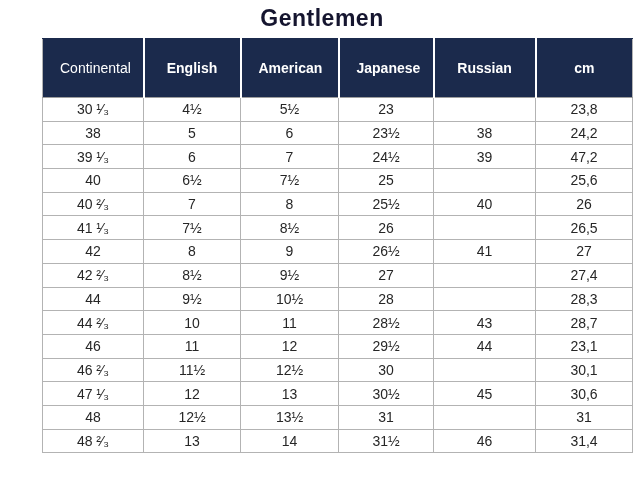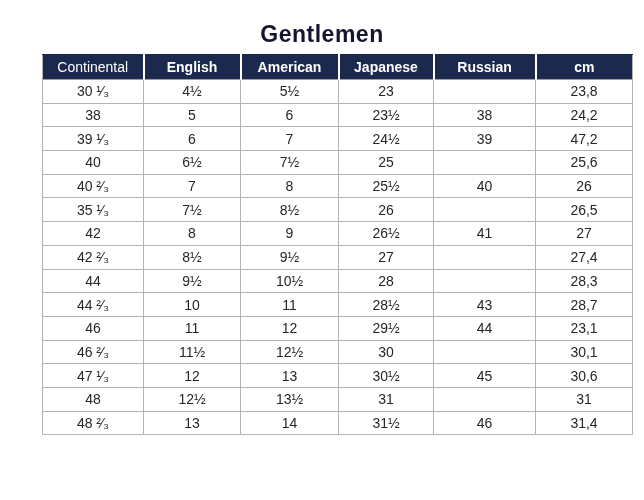--- a/index.html
+++ b/index.html
@@ -11,21 +11,21 @@
     overflow: hidden;
     font-family: "Liberation Sans", "DejaVu Sans", sans-serif;
   }
   .page {
     position: relative;
     width: 644px;
     height: 500px;
   }
   .title {
     margin: 0;
-    padding-top: 21px;
+    padding-top: 5px;
     height: 33px;
     text-align: center;
     font-size: 23px;
     font-weight: bold;
     letter-spacing: 0.5px;
     color: #15152f;
   }
   table.size-table {
     border-collapse: collapse;
     table-layout: fixed;
@@ -35,21 +35,21 @@
   table.size-table th {
     background: #1b2a4c;
     color: #ffffff;
     font-weight: normal;
     font-size: 14px;
     height: 24px;
     text-align: center;
     vertical-align: middle;
     border-top: 1px solid #1b2a4c;
     border-bottom: 1px solid #9d9d9d;
-    padding: 0;
+    padding: 17px;
   }
   table.size-table th + th {
     border-left: 2px solid #ffffff;
     font-weight: bold;
   }
   table.size-table td {
     border: 1px solid #b3b3b3;
     background: #ffffff;
     color: #262626;
     font-size: 14px;
@@ -123,21 +123,21 @@
         </tr>
         <tr>
           <td>40 ²⁄₃</td>
           <td>7</td>
           <td>8</td>
           <td>25½</td>
           <td>40</td>
           <td>26</td>
         </tr>
         <tr>
-          <td>35 ¹⁄₃</td>
+          <td>41 ¹⁄₃</td>
           <td>7½</td>
           <td>8½</td>
           <td>26</td>
           <td></td>
           <td>26,5</td>
         </tr>
         <tr>
           <td>42</td>
           <td>8</td>
           <td>9</td>

